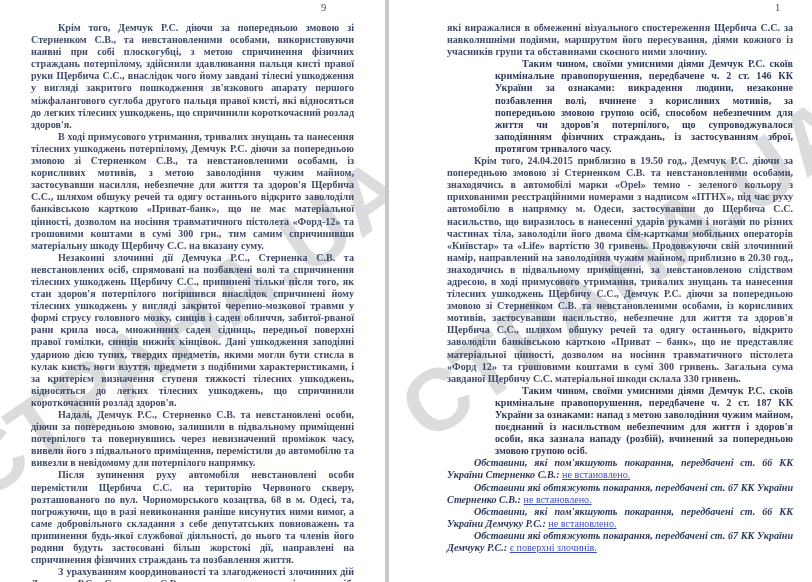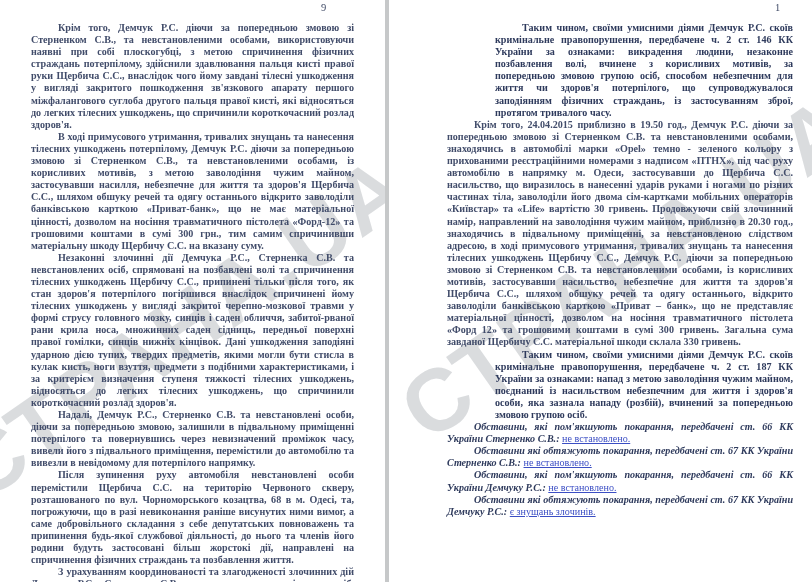--- a/index.html
+++ b/index.html
@@ -59,21 +59,22 @@
       <p class="body">З урахуванням координованості та злагодженості злочинних дій Демчука Р.С., Стерненка С.В. та невстановлених слідством осіб, випливає те, що вказані особи діяли за заздалегідь обумовленим планом, за попередньою змовою, ролі між якими були розподілені і доведені до кожного з учасників групи. Проте, розмежувати дії кожного в ході досудового слідства не представилося можливим, у зв'язку із застосуванням ними заходів конспірації,</p>
     </div>
 </div>
 
 <div class="page-divider"></div>
 
 <div class="page page-right">
   <div class="watermark">СТРАНА.UA</div>
   <div class="pagenum">1</div>
   <div class="textblock">
+      <p class="body-noindent">які виражалися в обмеженні візуального спостереження Щербича С.С. за навколишніми подіями, маршрутом його пересування, діями кожного із учасників групи та обставинами скоєного ними злочину.</p>
       <p class="bold">Таким чином, своїми умисними діями Демчук Р.С. скоїв кримінальне правопорушення, передбачене ч. 2 ст. 146 КК України за ознаками: викрадення людини, незаконне позбавлення волі, вчинене з корисливих мотивів, за попередньою змовою групою осіб, способом небезпечним для життя чи здоров'я потерпілого, що супроводжувалося заподіянням фізичних страждань, із застосуванням зброї, протягом тривалого часу.</p>
       <p class="body">Крім того, 24.04.2015 приблизно в 19.50 год., Демчук Р.С. діючи за попередньою змовою зі Стерненком С.В. та невстановленими особами, знаходячись в автомобілі марки «Opel» темно - зеленого кольору з прихованими реєстраційними номерами з надписом «ПТНХ», під час руху автомобілю в напрямку м. Одеси, застосувавши до Щербича С.С. насильство, що виразилось в нанесенні ударів руками і ногами по різних частинах тіла, заволоділи його двома сім-картками мобільних операторів «Київстар» та «Life» вартістю 30 гривень. Продовжуючи свій злочинний намір, направлений на заволодіння чужим майном, приблизно в 20.30 год., знаходячись в підвальному приміщенні, за невстановленою слідством адресою, в ході примусового утримання, тривалих знущань та нанесення тілесних ушкоджень Щербичу С.С., Демчук Р.С. діючи за попередньою змовою зі Стерненком С.В. та невстановленими особами, із корисливих мотивів, застосувавши насильство, небезпечне для життя та здоров'я Щербича С.С., шляхом обшуку речей та одягу останнього, відкрито заволоділи банківською карткою «Приват – банк», що не представляє матеріальної цінності, дозволом на носіння травматичного пістолета «Форд 12» та грошовими коштами в сумі 300 гривень. Загальна сума завданої Щербичу С.С. матеріальної шкоди склала 330 гривень.</p>
       <p class="bold">Таким чином, своїми умисними діями Демчук Р.С. скоїв кримінальне правопорушення, передбачене ч. 2 ст. 187 КК України за ознаками: напад з метою заволодіння чужим майном, поєднаний із насильством небезпечним для життя і здоров'я особи, яка зазнала нападу (розбій), вчинений за попередньою змовою групою осіб.</p>
       <p class="ruling"><span class="ruling-lead">Обставини, які пом'якшують покарання, передбачені ст. 66 КК України Стерненко С.В.: </span><span class="ruling-value">не встановлено.</span></p>
       <p class="ruling"><span class="ruling-lead">Обставини які обтяжують покарання, передбачені ст. 67 КК України Стерненко С.В.: </span><span class="ruling-value">не встановлено.</span></p>
       <p class="ruling"><span class="ruling-lead">Обставини, які пом'якшують покарання, передбачені ст. 66 КК України Демчуку Р.С.: </span><span class="ruling-value">не встановлено.</span></p>
-      <p class="ruling"><span class="ruling-lead">Обставини які обтяжують покарання, передбачені ст. 67 КК України Демчуку Р.С.: </span><span class="ruling-value">є знущань злочинів.</span></p>
+      <p class="ruling"><span class="ruling-lead">Обставини які обтяжують покарання, передбачені ст. 67 КК України Демчуку Р.С.: </span><span class="ruling-value">є поверхні злочинів.</span></p>
     </div>
 </div>
 
 </body></html>

